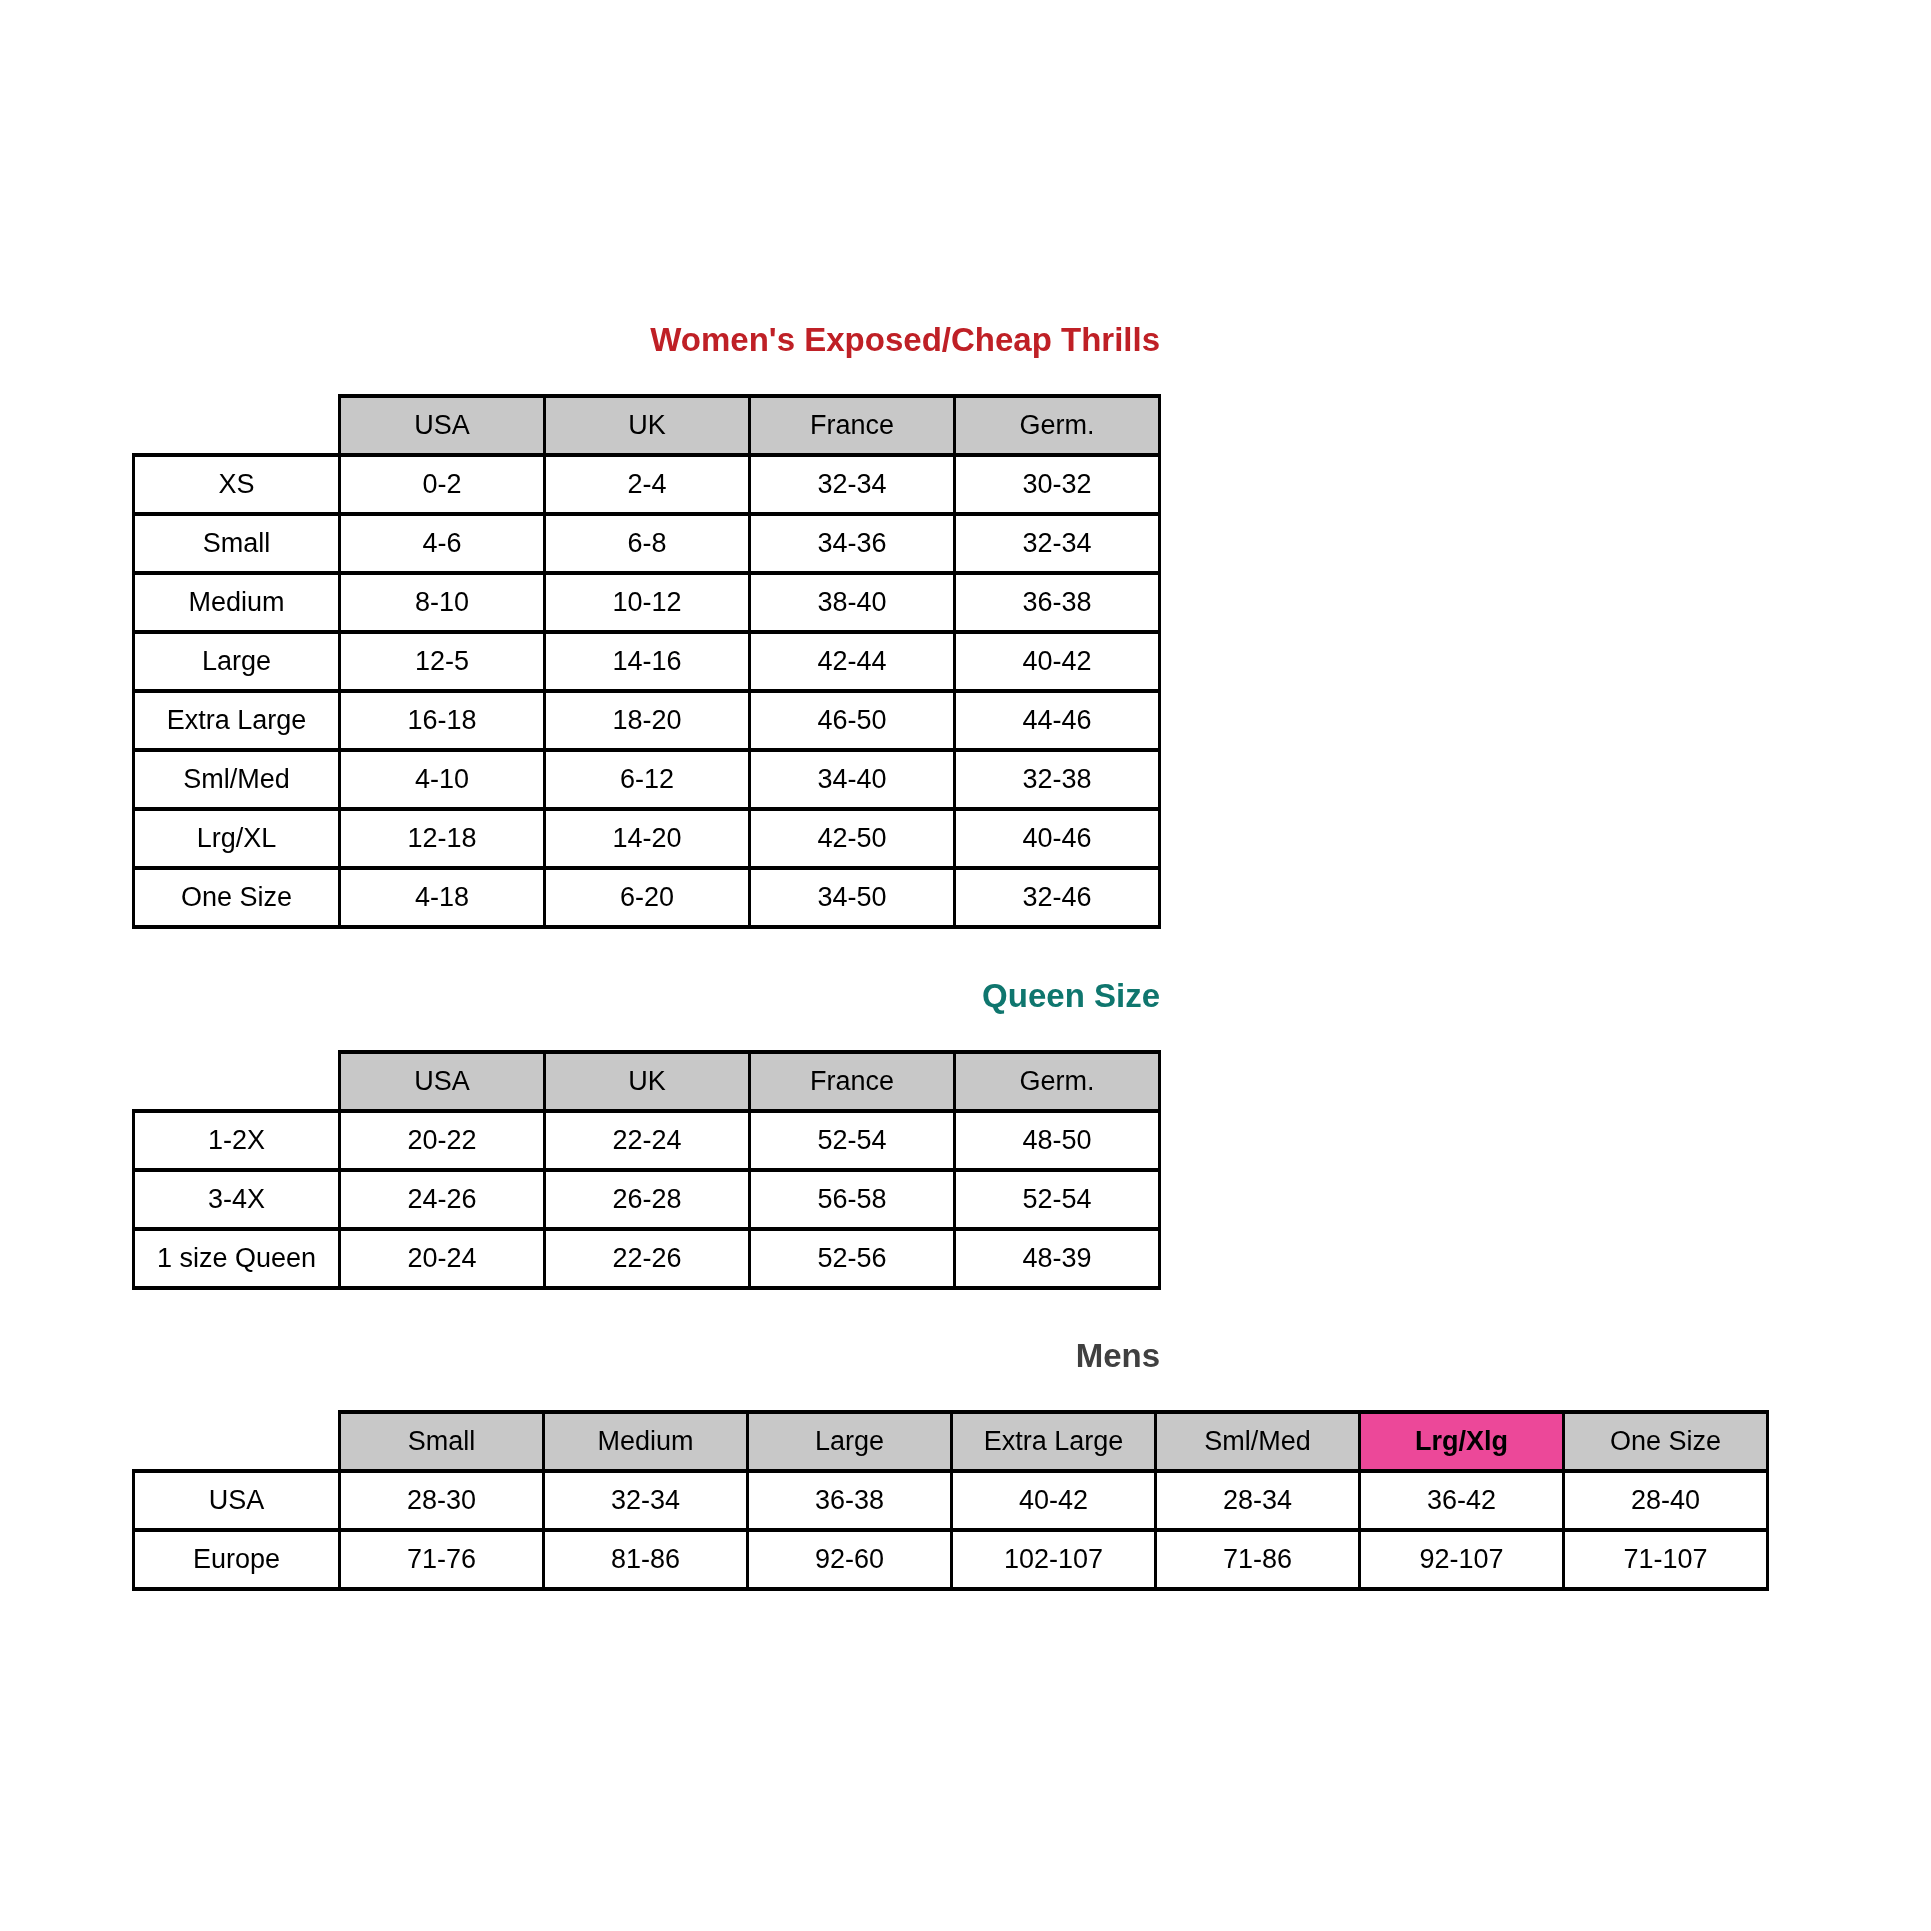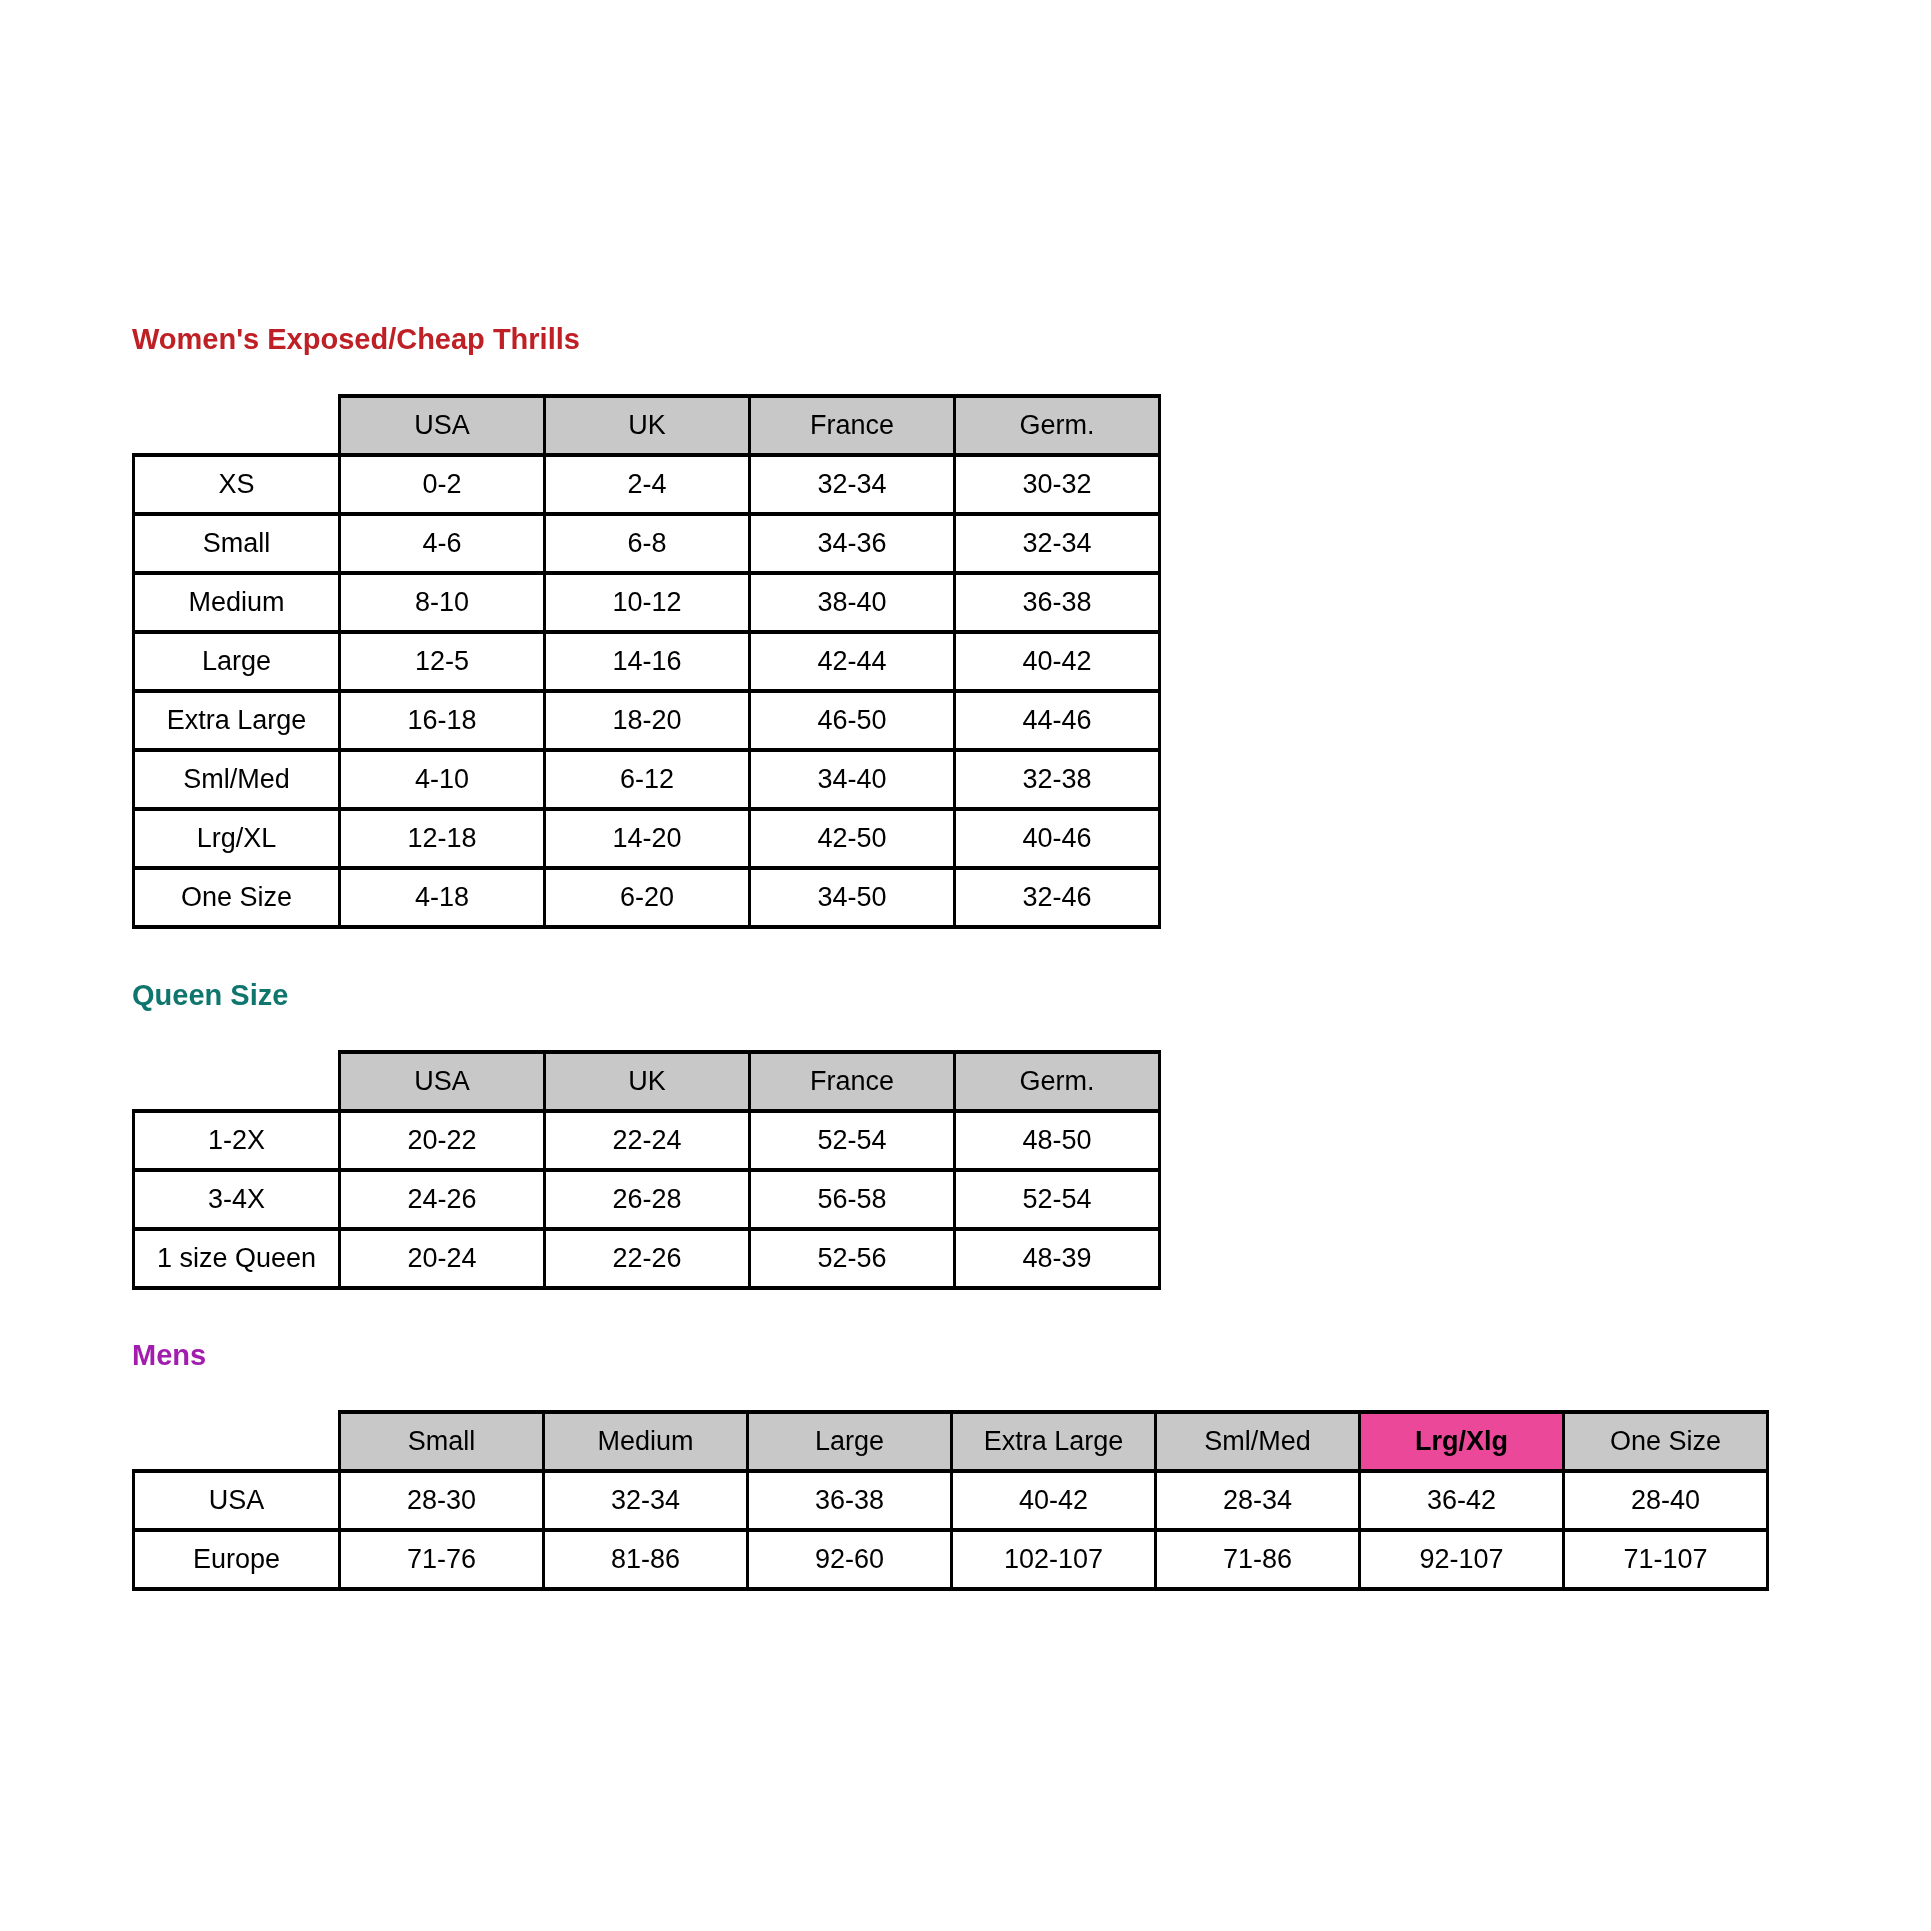--- a/index.html
+++ b/index.html
@@ -16,22 +16,22 @@
     color: #000000;
     overflow: hidden;
   }
   .chart-section {
     position: absolute;
     left: 132px;
   }
   .table-title {
     width: 1028px;
     margin: 0 0 8.8px 0;
-    text-align: left;
-    font-size: 29px;
+    text-align: right;
+    font-size: 33px;
     line-height: 39px;
     font-weight: bold;
     color: #bf2026;
     white-space: nowrap;
   }
   table.size-table {
     border-collapse: collapse;
     table-layout: fixed;
     margin-top: 35px;
   }
@@ -177,21 +177,21 @@
             <td>1 size Queen</td>
             <td>20-24</td>
             <td>22-26</td>
             <td>52-56</td>
             <td>48-39</td>
           </tr>
         </tbody>
       </table>
     </section>
     <section class="chart-section" style="top: 1336px;">
-      <h2 class="table-title" style="color: #a21caf;">Mens</h2>
+      <h2 class="table-title" style="color: #404040;">Mens</h2>
       <table class="size-table">
         <colgroup>
           <col style="width: 206px;">
           <col style="width: 204px;">
           <col style="width: 204px;">
           <col style="width: 204px;">
           <col style="width: 204px;">
           <col style="width: 204px;">
           <col style="width: 204px;">
           <col style="width: 204px;">

